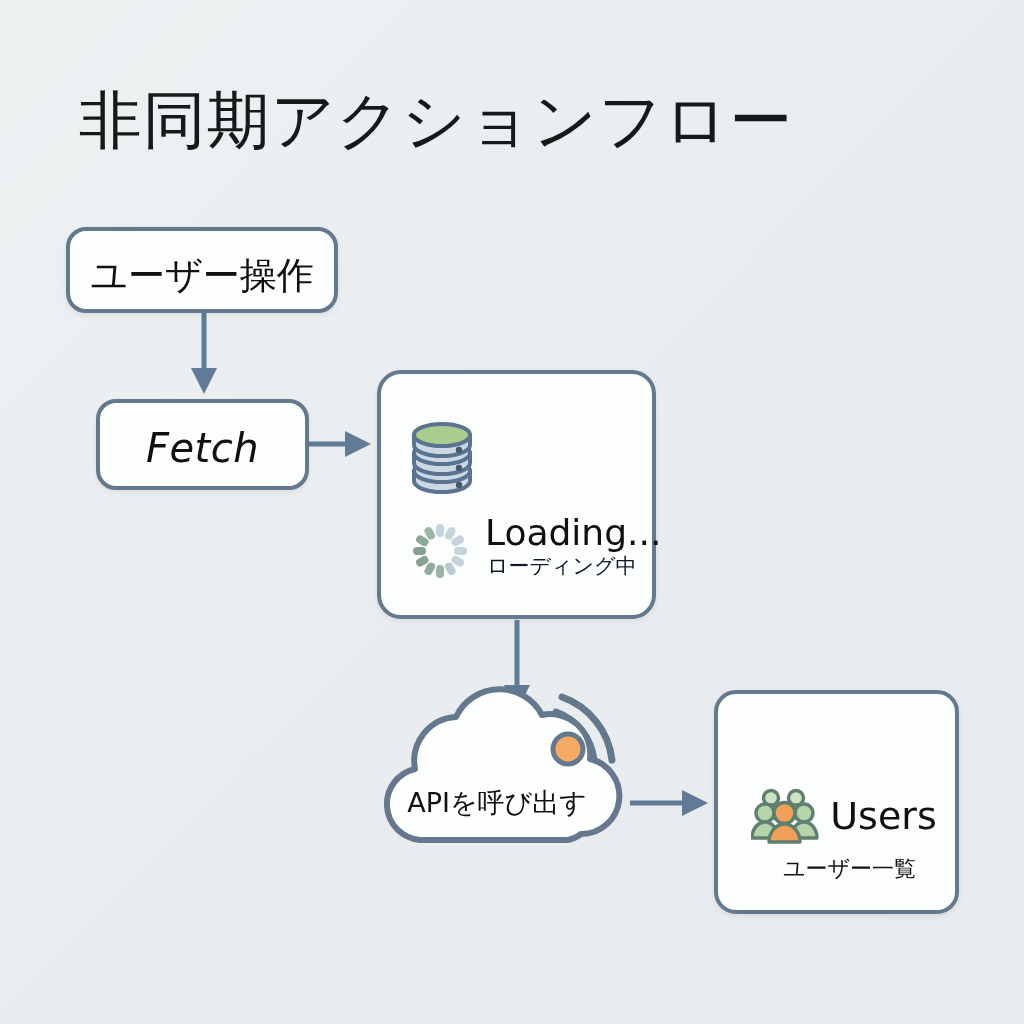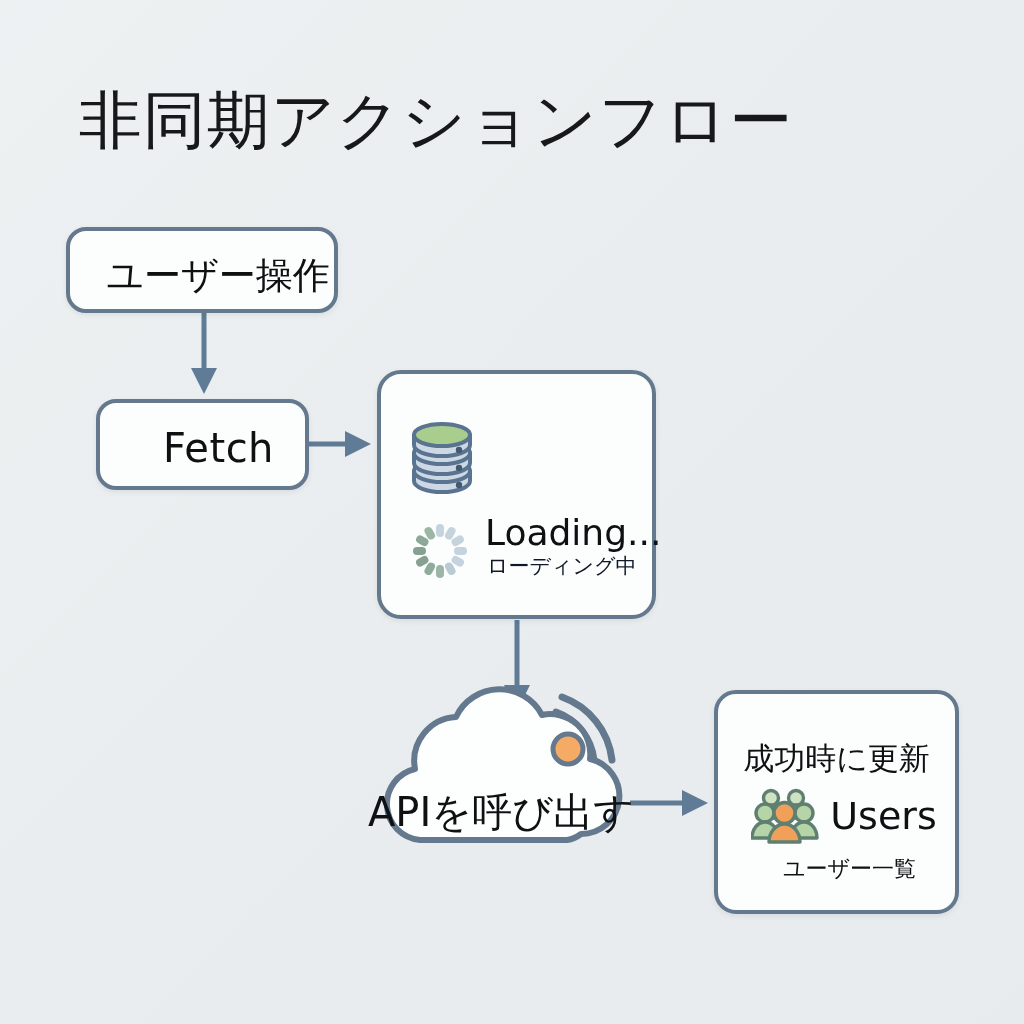--- a/index.html
+++ b/index.html
@@ -45,21 +45,21 @@
   .node {
     position: absolute;
     box-sizing: border-box;
     background: #fcfdfd;
     border: 4px solid #64798e;
     border-radius: 22px;
     box-shadow: 0 2px 5px rgba(60,80,100,0.10);
   }
   .node-label {
     position: absolute;
-    left: 16px;
+    left: 0;
     width: 100%;
     text-align: center;
     color: #0e1012;
     white-space: nowrap;
   }
 
   
   #node-user {
     left: 66px;
     top: 227px;
@@ -72,20 +72,21 @@
     font-size: 37px;
   }
 
   
   #node-fetch {
     left: 96px;
     top: 399px;
     width: 213px;
     height: 91px;
     border-radius: 20px;
+    font-style: italic;
   }
   #node-fetch .node-label {
     top: 22px;
     font-size: 40px;
     letter-spacing: 0.5px;
   }
 
   
   #node-store {
     left: 377px;
@@ -165,21 +166,21 @@
     position: absolute;
     left: 0;
     top: 0;
   }
   .cloud-label {
     position: absolute;
     left: 0;
     top: 113px;
     width: 258px;
     text-align: center;
-    font-size: 40px;
+    font-size: 27px;
     color: #0e1012;
     white-space: nowrap;
   }
 
   
   #node-users {
     left: 714px;
     top: 690px;
     width: 245px;
     height: 224px;
@@ -358,21 +359,20 @@
                a38,38 0 0 1 -9,75
                a32,32 0 0 1 -14,6
                L62,168 Z" fill="#fdfefe" stroke="#64798e" stroke-width="6" stroke-linejoin="round"></path>
 
       <circle cx="200" cy="77" r="15" fill="#f5ab63" stroke="#64798e" stroke-width="5"></circle>
     </svg>
     <div class="cloud-label">APIを呼び出す</div>
   </div>
 
   <div class="node" id="node-users">
-    <div class="users-title">成功時に更新</div>
 
     <div class="users-row">
       <div class="users-icon-wrap">
         <svg width="70" height="56" viewBox="0 0 70 56">
           <g stroke="#5f8070" stroke-width="3.4" stroke-linejoin="round">
 
             <circle cx="20" cy="10" r="7.5" fill="#cfe3c3"></circle>
             <path d="M8,30 a12,13 0 0 1 24,0 Z" fill="#cfe3c3"></path>
 
             <circle cx="45" cy="10" r="7.5" fill="#cfe3c3"></circle>

